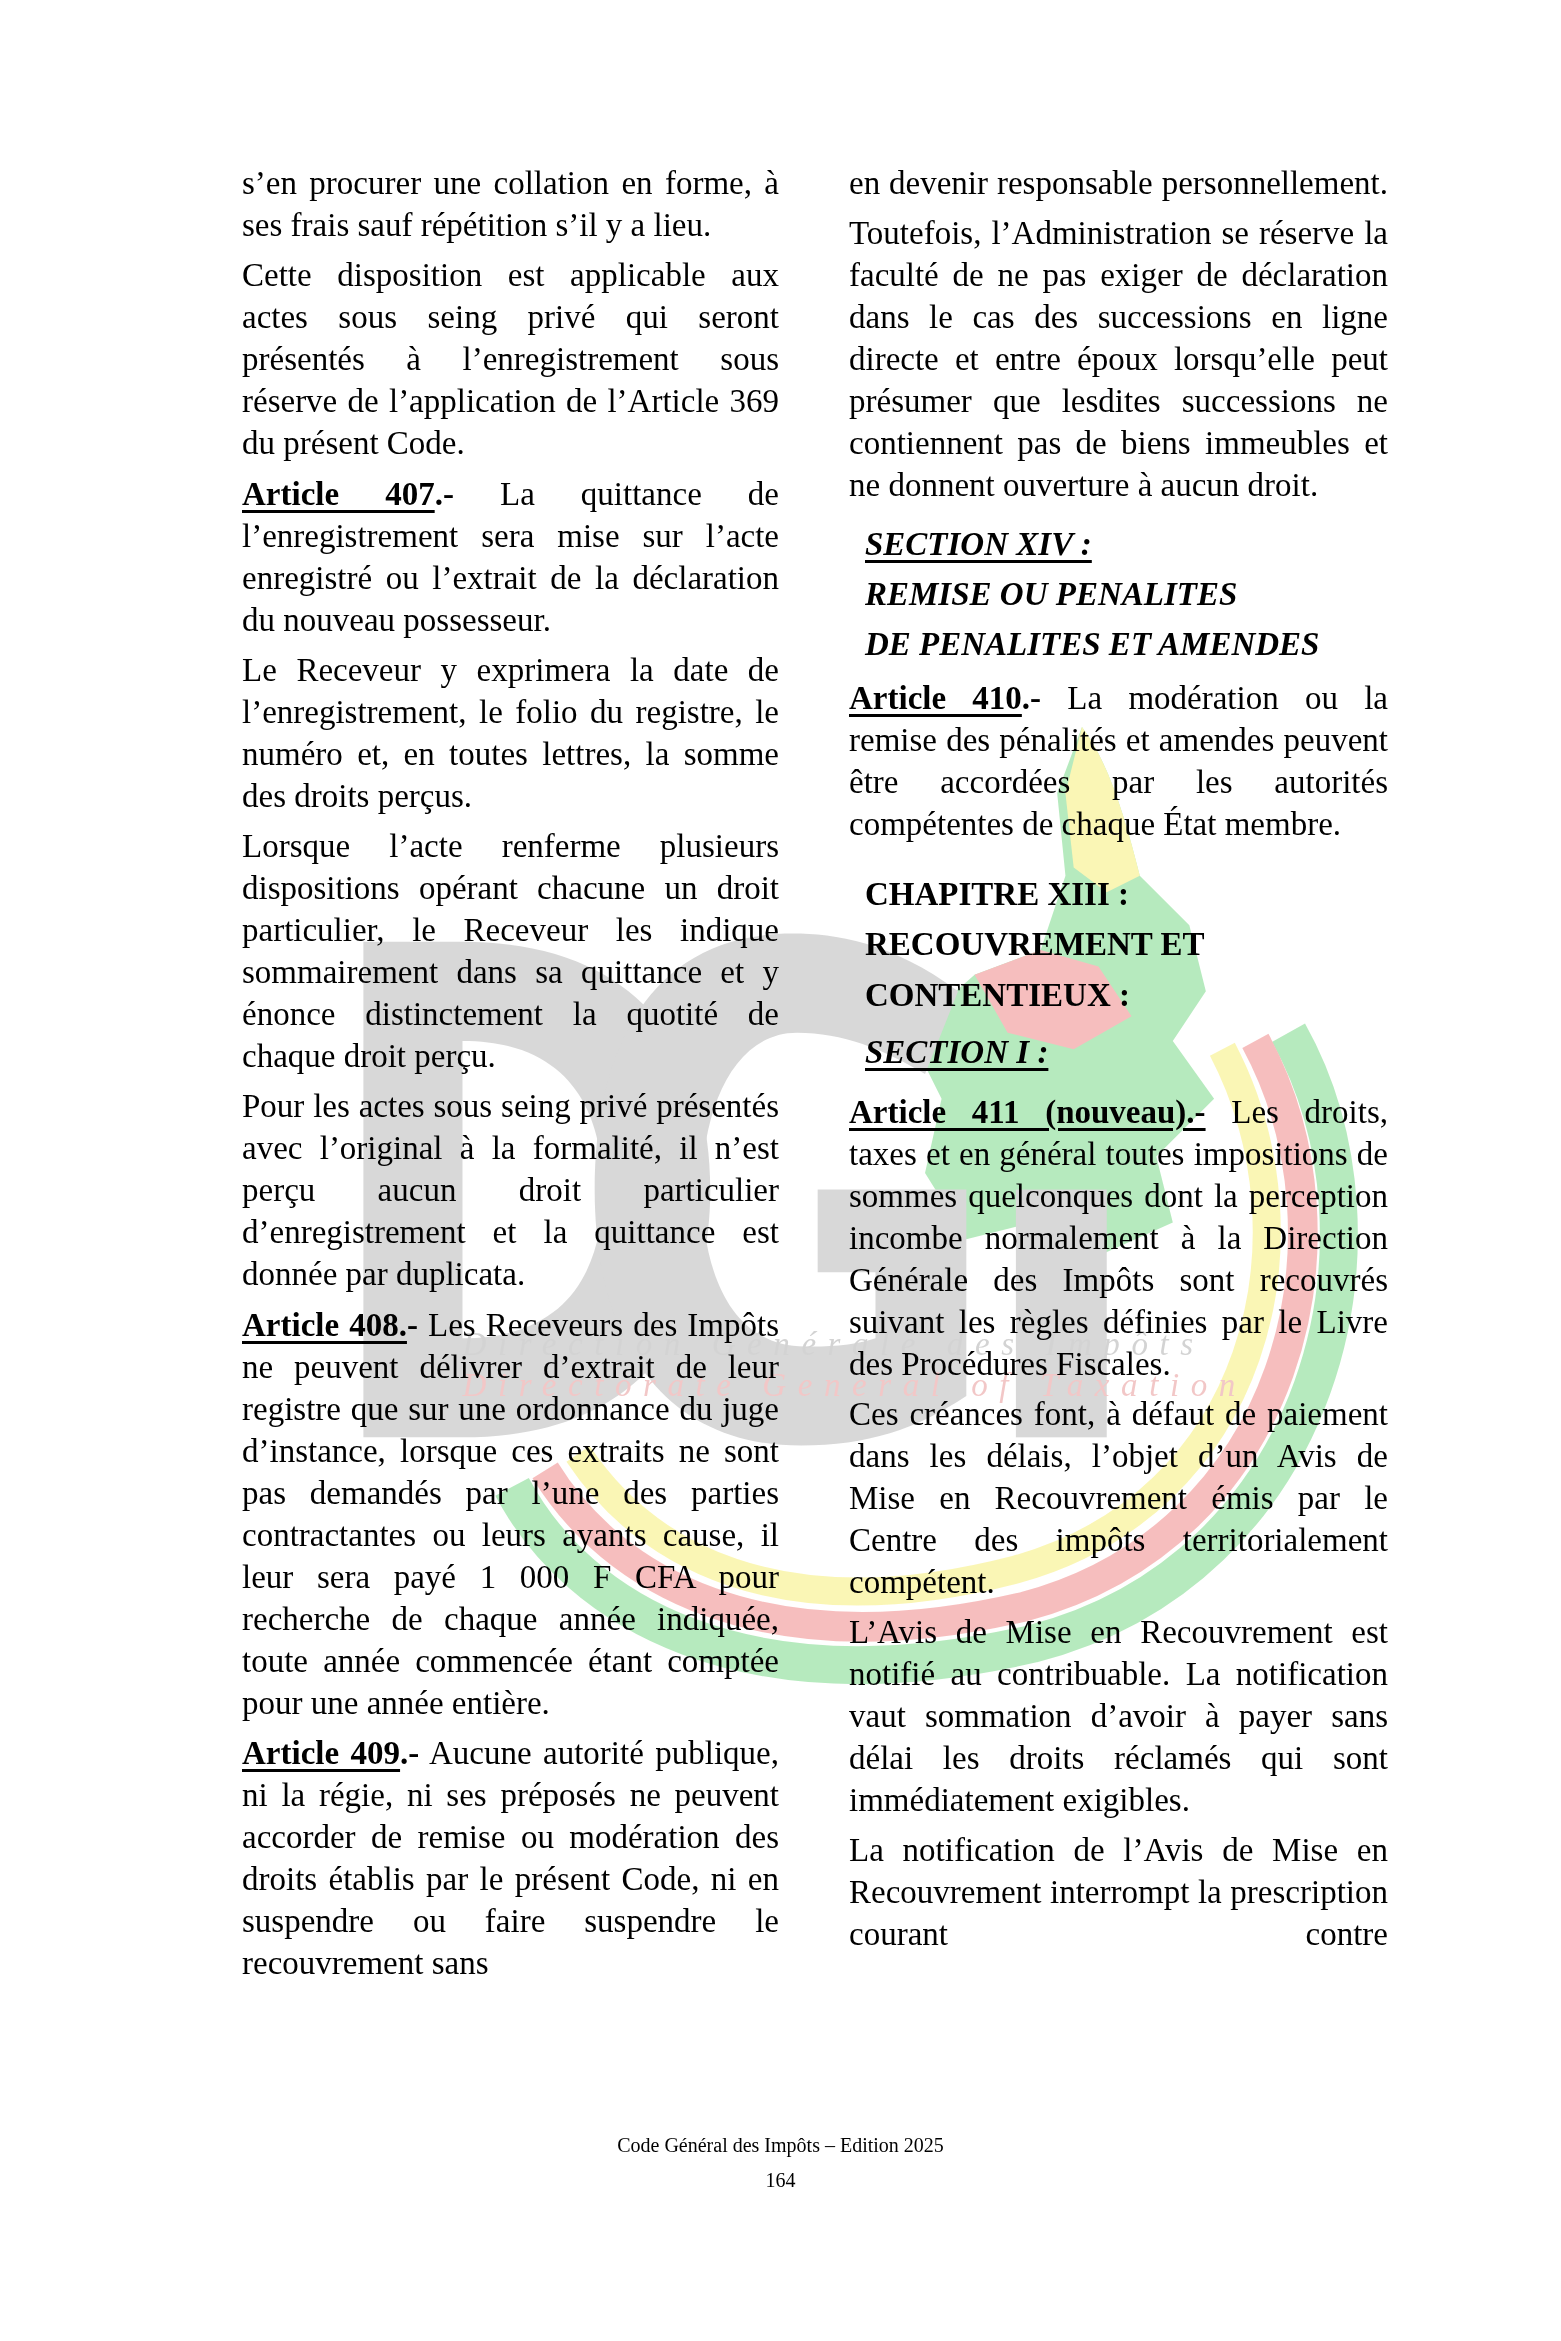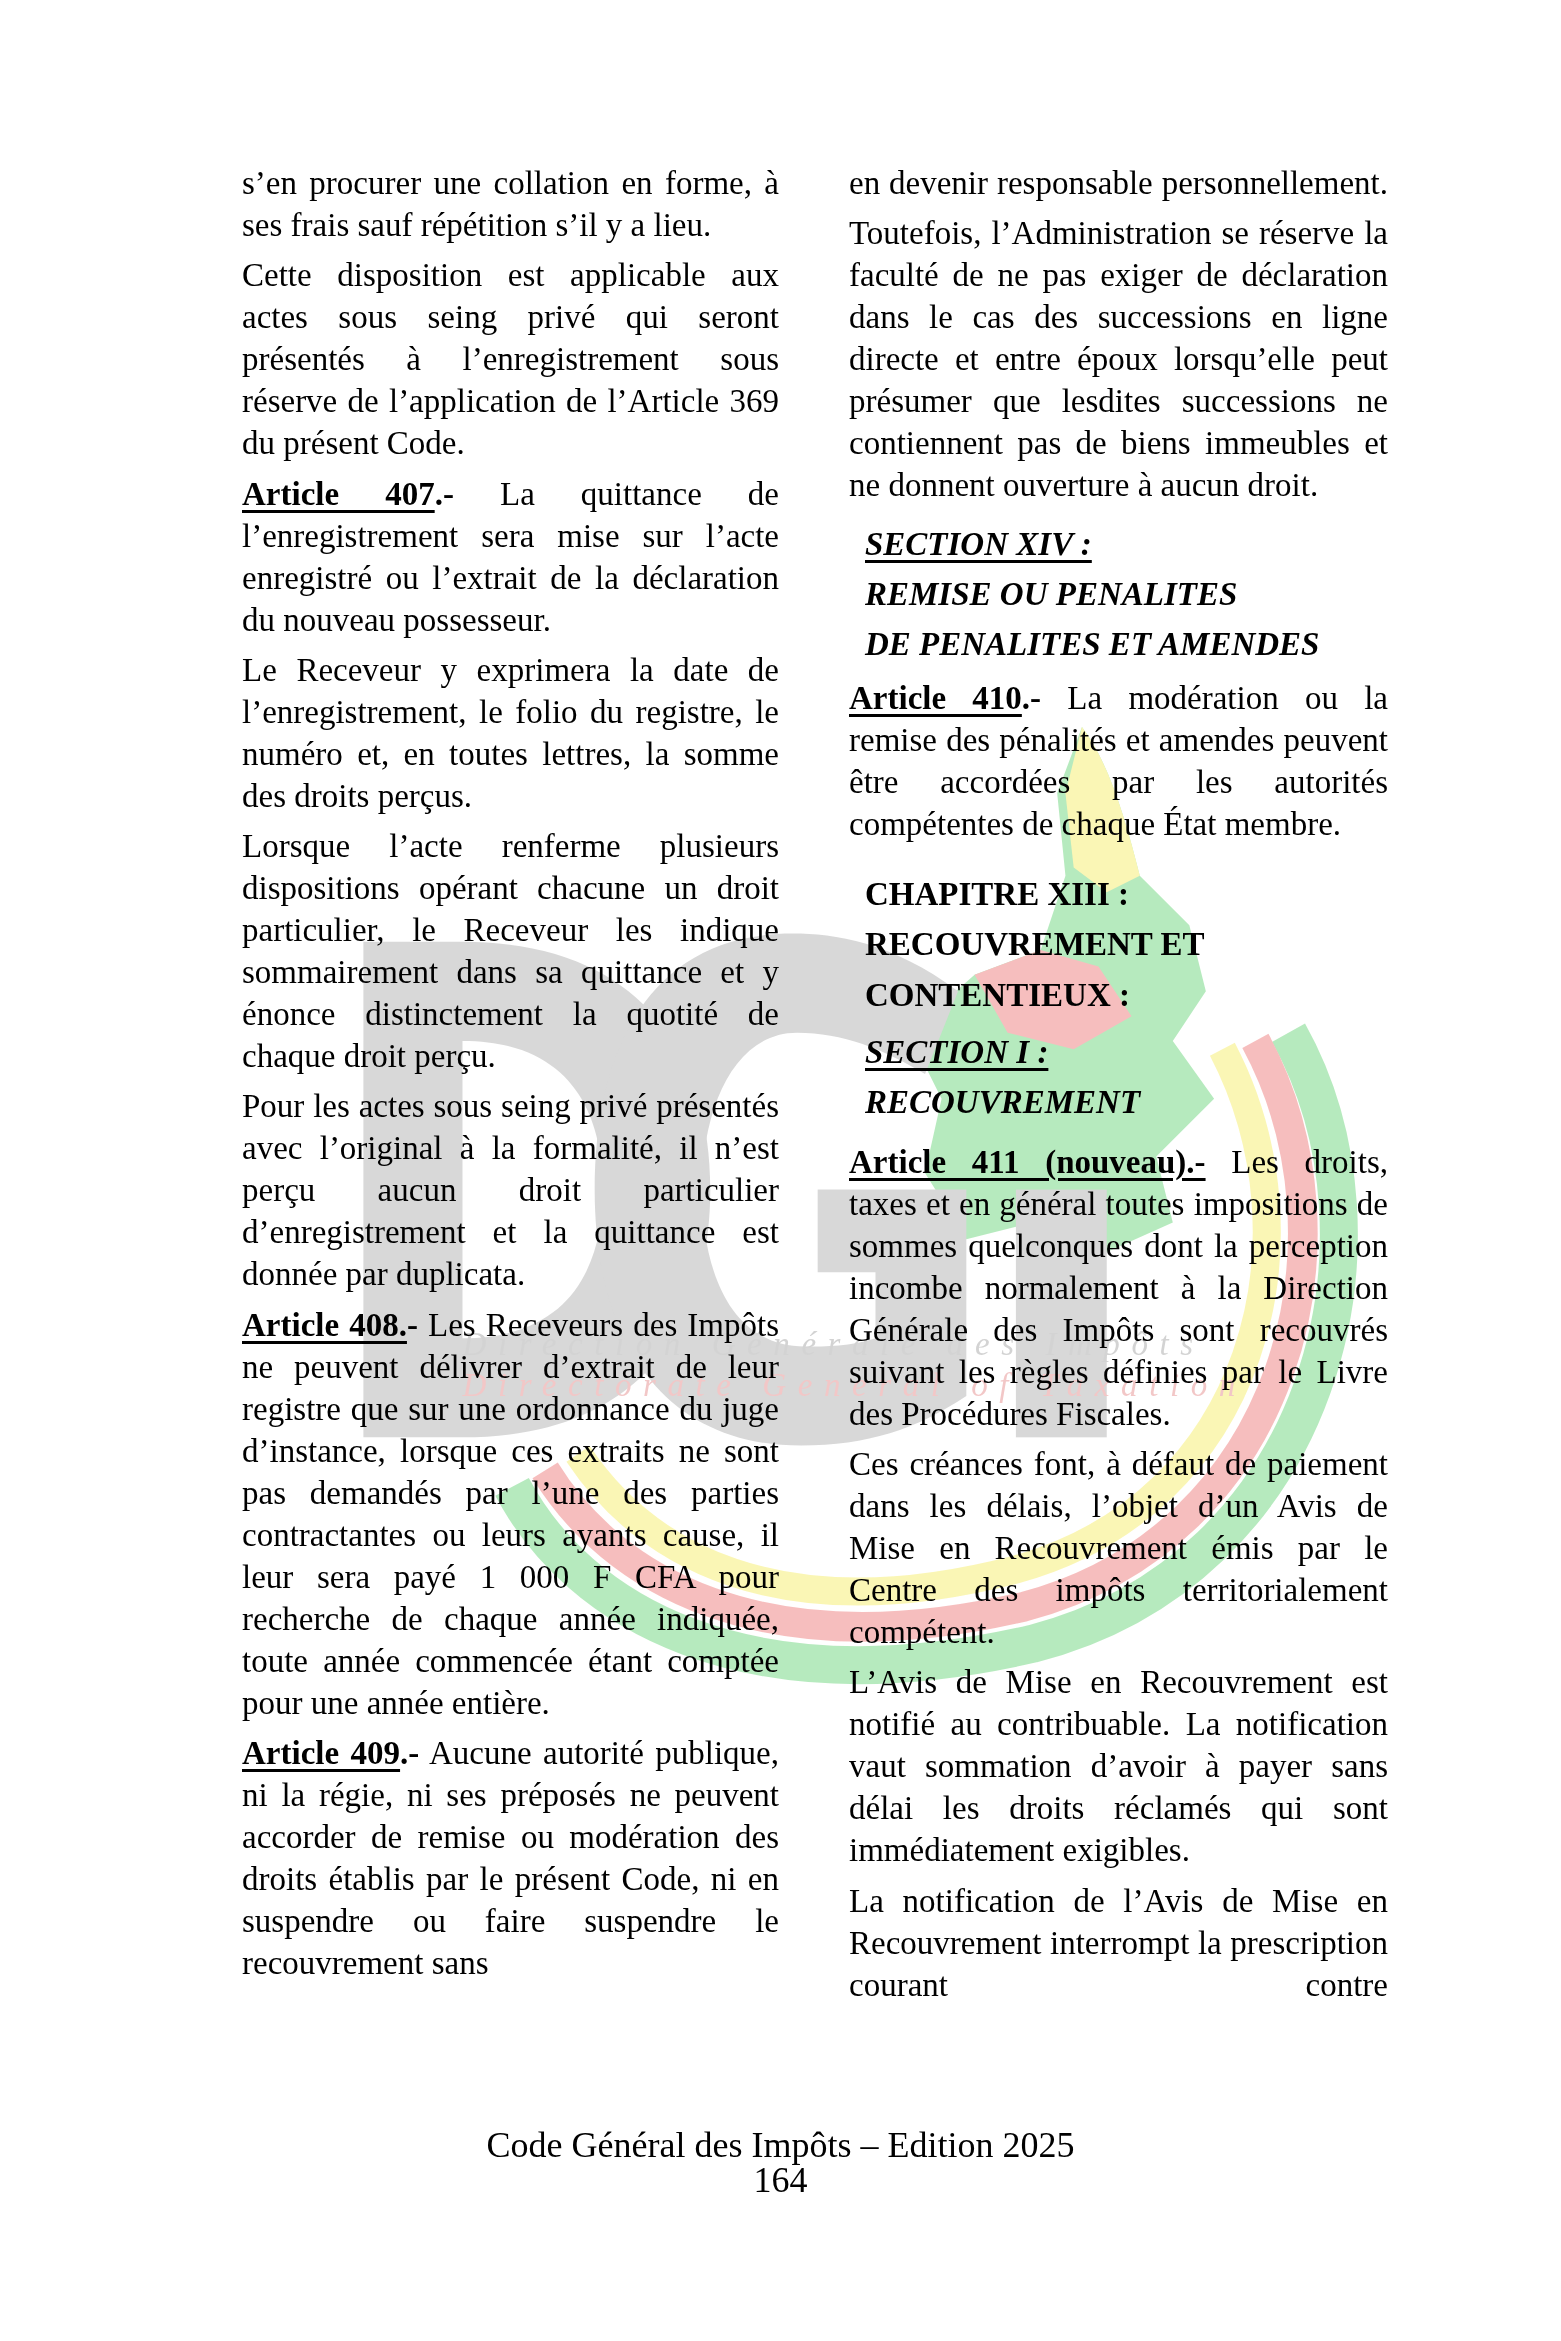--- a/index.html
+++ b/index.html
@@ -12,21 +12,21 @@
   .col-right { left: 849px; width: 539px; }
   .col p { margin: 0 0 8.3px 0; text-align: justify; text-align-last: left; }
   .art { font-weight: bold; }
   .art .u { text-decoration: underline; text-decoration-thickness: 2.5px; text-underline-offset: 5px; }
   .heading { text-align: center; font-weight: bold; margin: 0; }
   .heading.italic { font-style: italic; margin-left: 16px; }
   .heading .u { text-decoration: underline; text-decoration-thickness: 2.5px; text-underline-offset: 5px; }
   .sec-block { margin: 16.5px 0 11.6px 0; }
   .chap-block { margin: 28px 0 15px 16px; }
   .sec-block2 { margin: 0 0 18px 0; }
-  .footer { position: absolute; left: 0; width: 1561px; top: 2128px; text-align: center; font-size: 36px; line-height: 35px; }
+  .footer { position: absolute; left: 0; width: 1561px; top: 2128px; text-align: center; font-size: 20px; line-height: 35px; }
 </style>
 </head>
 <body>
 
 <svg class="watermark" viewBox="0 0 1890 2835" xmlns="http://www.w3.org/2000/svg">
   <g opacity="0.55">
 
     <path d="M1560 1250 C1700 1500 1600 1900 1250 1990 C900 2070 700 1950 620 1800" fill="none" stroke="#7cd98a" stroke-width="46"></path>
     <path d="M1520 1260 C1650 1500 1560 1860 1240 1945 C920 2020 740 1910 660 1780" fill="none" stroke="#f08a8a" stroke-width="36"></path>
     <path d="M1480 1270 C1600 1500 1520 1820 1230 1900 C940 1975 780 1880 700 1760" fill="none" stroke="#f7ef7a" stroke-width="34"></path>
@@ -69,21 +69,20 @@
     <p><span class="art"><span class="u">Article 410</span><span>.-</span></span><span> La modération ou la remise des pénalités et amendes peuvent être accordées par les autorités compétentes de chaque État membre.</span></p>
 
     <div class="chap-block">
       <p class="heading">CHAPITRE XIII :</p>
       <p class="heading">RECOUVREMENT ET</p>
       <p class="heading">CONTENTIEUX :</p>
     </div>
 
     <div class="sec-block2">
       <p class="heading italic"><span class="u">SECTION I :</span></p>
-      <p class="heading italic">RECOUVREMENT</p>
     </div>
 
     <p><span class="art"><span class="u">Article 411 (nouveau).-</span></span><span> Les droits, taxes et en général toutes impositions de sommes quelconques dont la perception incombe normalement à la Direction Générale des Impôts sont recouvrés suivant les règles définies par le Livre des Procédures Fiscales.</span></p>
     <p>Ces créances font, à défaut de paiement dans les délais, l’objet d’un Avis de Mise en Recouvrement émis par le Centre des impôts territorialement compétent.</p>
     <p>L’Avis de Mise en Recouvrement est notifié au contribuable. La notification vaut sommation d’avoir à payer sans délai les droits réclamés qui sont immédiatement exigibles.</p>
     <p style="text-align-last: justify;">La notification de l’Avis de Mise en Recouvrement interrompt la prescription courant contre</p>
   </div>
 
   <div class="footer">
     <div>Code Général des Impôts – Edition 2025</div>

